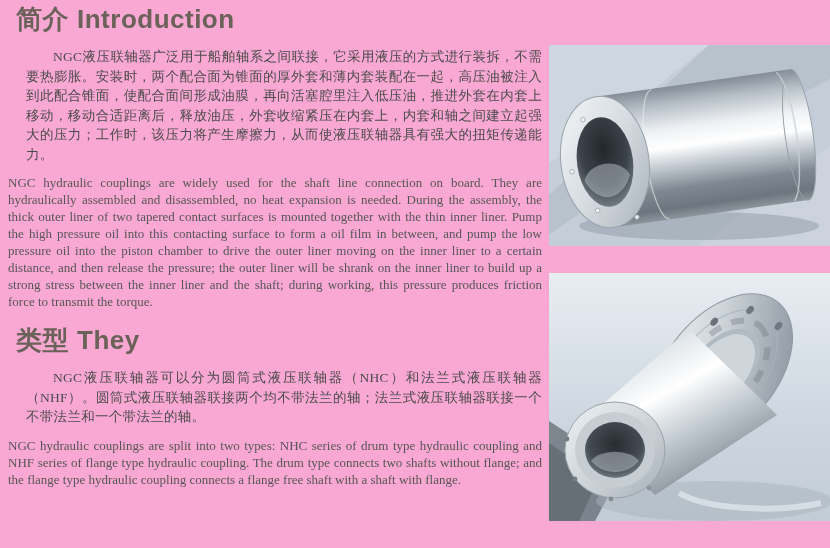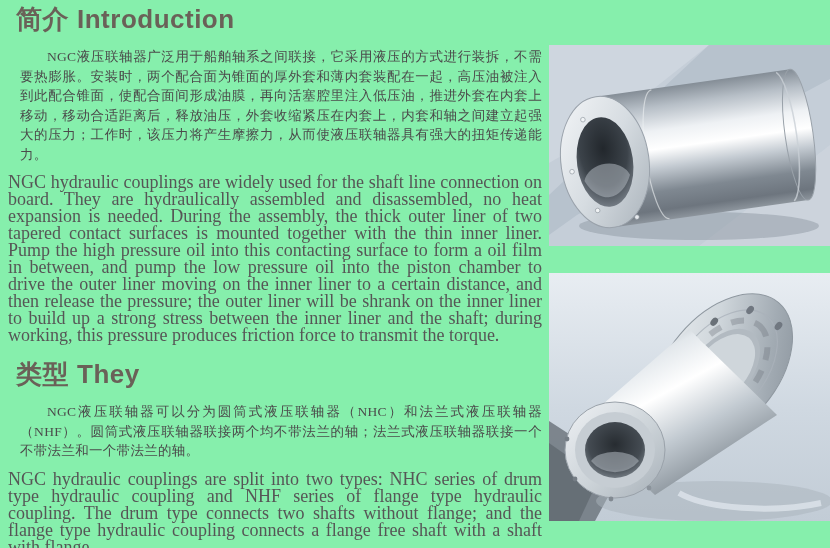--- a/index.html
+++ b/index.html
@@ -10,21 +10,21 @@
   body {
     width: 830px;
     height: 548px;
     overflow: hidden;
     font-family: "Liberation Sans", sans-serif;
   }
   .page {
     position: relative;
     width: 830px;
     height: 548px;
-    background: #86efac;
+    background: #f9a8d4;
   }
   .text-col {
     position: absolute;
     left: 8px;
     top: 0;
     width: 534px;
   }
   .sec-heading {
     font-family: "Liberation Sans", sans-serif;
     font-size: 26px;
@@ -38,25 +38,25 @@
     margin-left: 8px;
   }
   .p-zh {
     font-family: "Liberation Serif", serif;
     font-size: 13.5px;
     line-height: 19.5px;
     letter-spacing: 0.3px;
     color: #4b4b4b;
     text-align: justify;
     text-indent: 2em;
-    margin: 0 0 10px 12px;
+    margin: 0 0 10px 18px;
   }
   .p-en {
     font-family: "Liberation Serif", serif;
-    font-size: 18px;
+    font-size: 13px;
     line-height: 17px;
     color: #565656;
     text-align: justify;
     margin: 0;
   }
   .section-type {
     margin-top: 14px;
   }
   .img-col {
     position: absolute;

